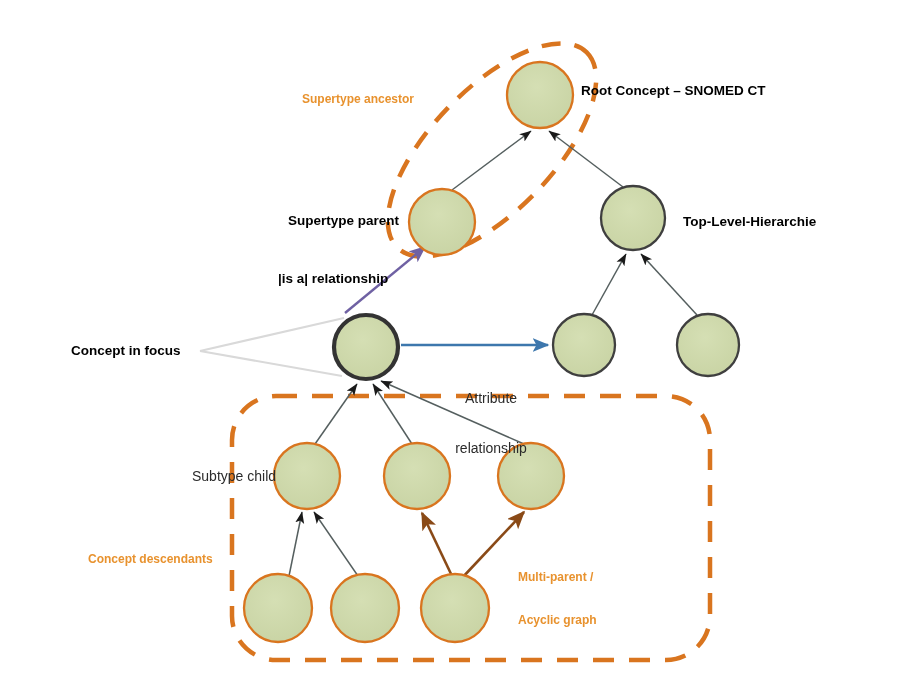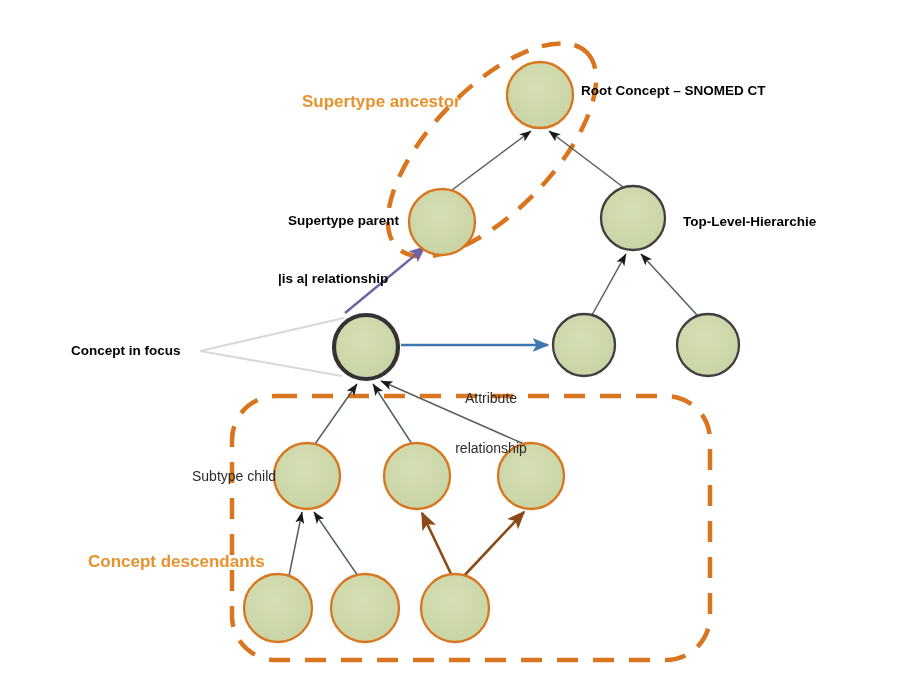--- a/index.html
+++ b/index.html
@@ -27,21 +27,21 @@
     white-space: pre;
     line-height: 1.18;
   }
   .lbl-bold-dark {
     font-weight: bold;
     font-size: 13.5px;
     color: #000000;
   }
   .lbl-bold-orange {
     font-weight: bold;
-    font-size: 17px;
+    font-size: 12px;
     color: #e8922e;
   }
   .lbl-plain-dark {
     font-weight: normal;
     font-size: 14px;
     color: #2b2b2b;
   }
   .lbl-center {
     text-align: center;
   }
@@ -146,14 +146,18 @@
 
   <div class="lbl lbl-plain-dark lbl-center" style="left:436px; top:357px; width:110px;">
     <div>Attribute</div>
     <div>relationship</div>
   </div>
 
   <div class="lbl lbl-plain-dark" style="left:192px; top:468px;">Subtype child</div>
 
   <div class="lbl lbl-bold-orange" style="left:88px; top:552px;">Concept descendants</div>
 
+  <div class="lbl lbl-bold-orange" style="left:518px; top:542px;">
+    <div>Multi-parent /</div>
+    <div>Acyclic graph</div>
+  </div>
 
 </div>
 
 </body></html>

